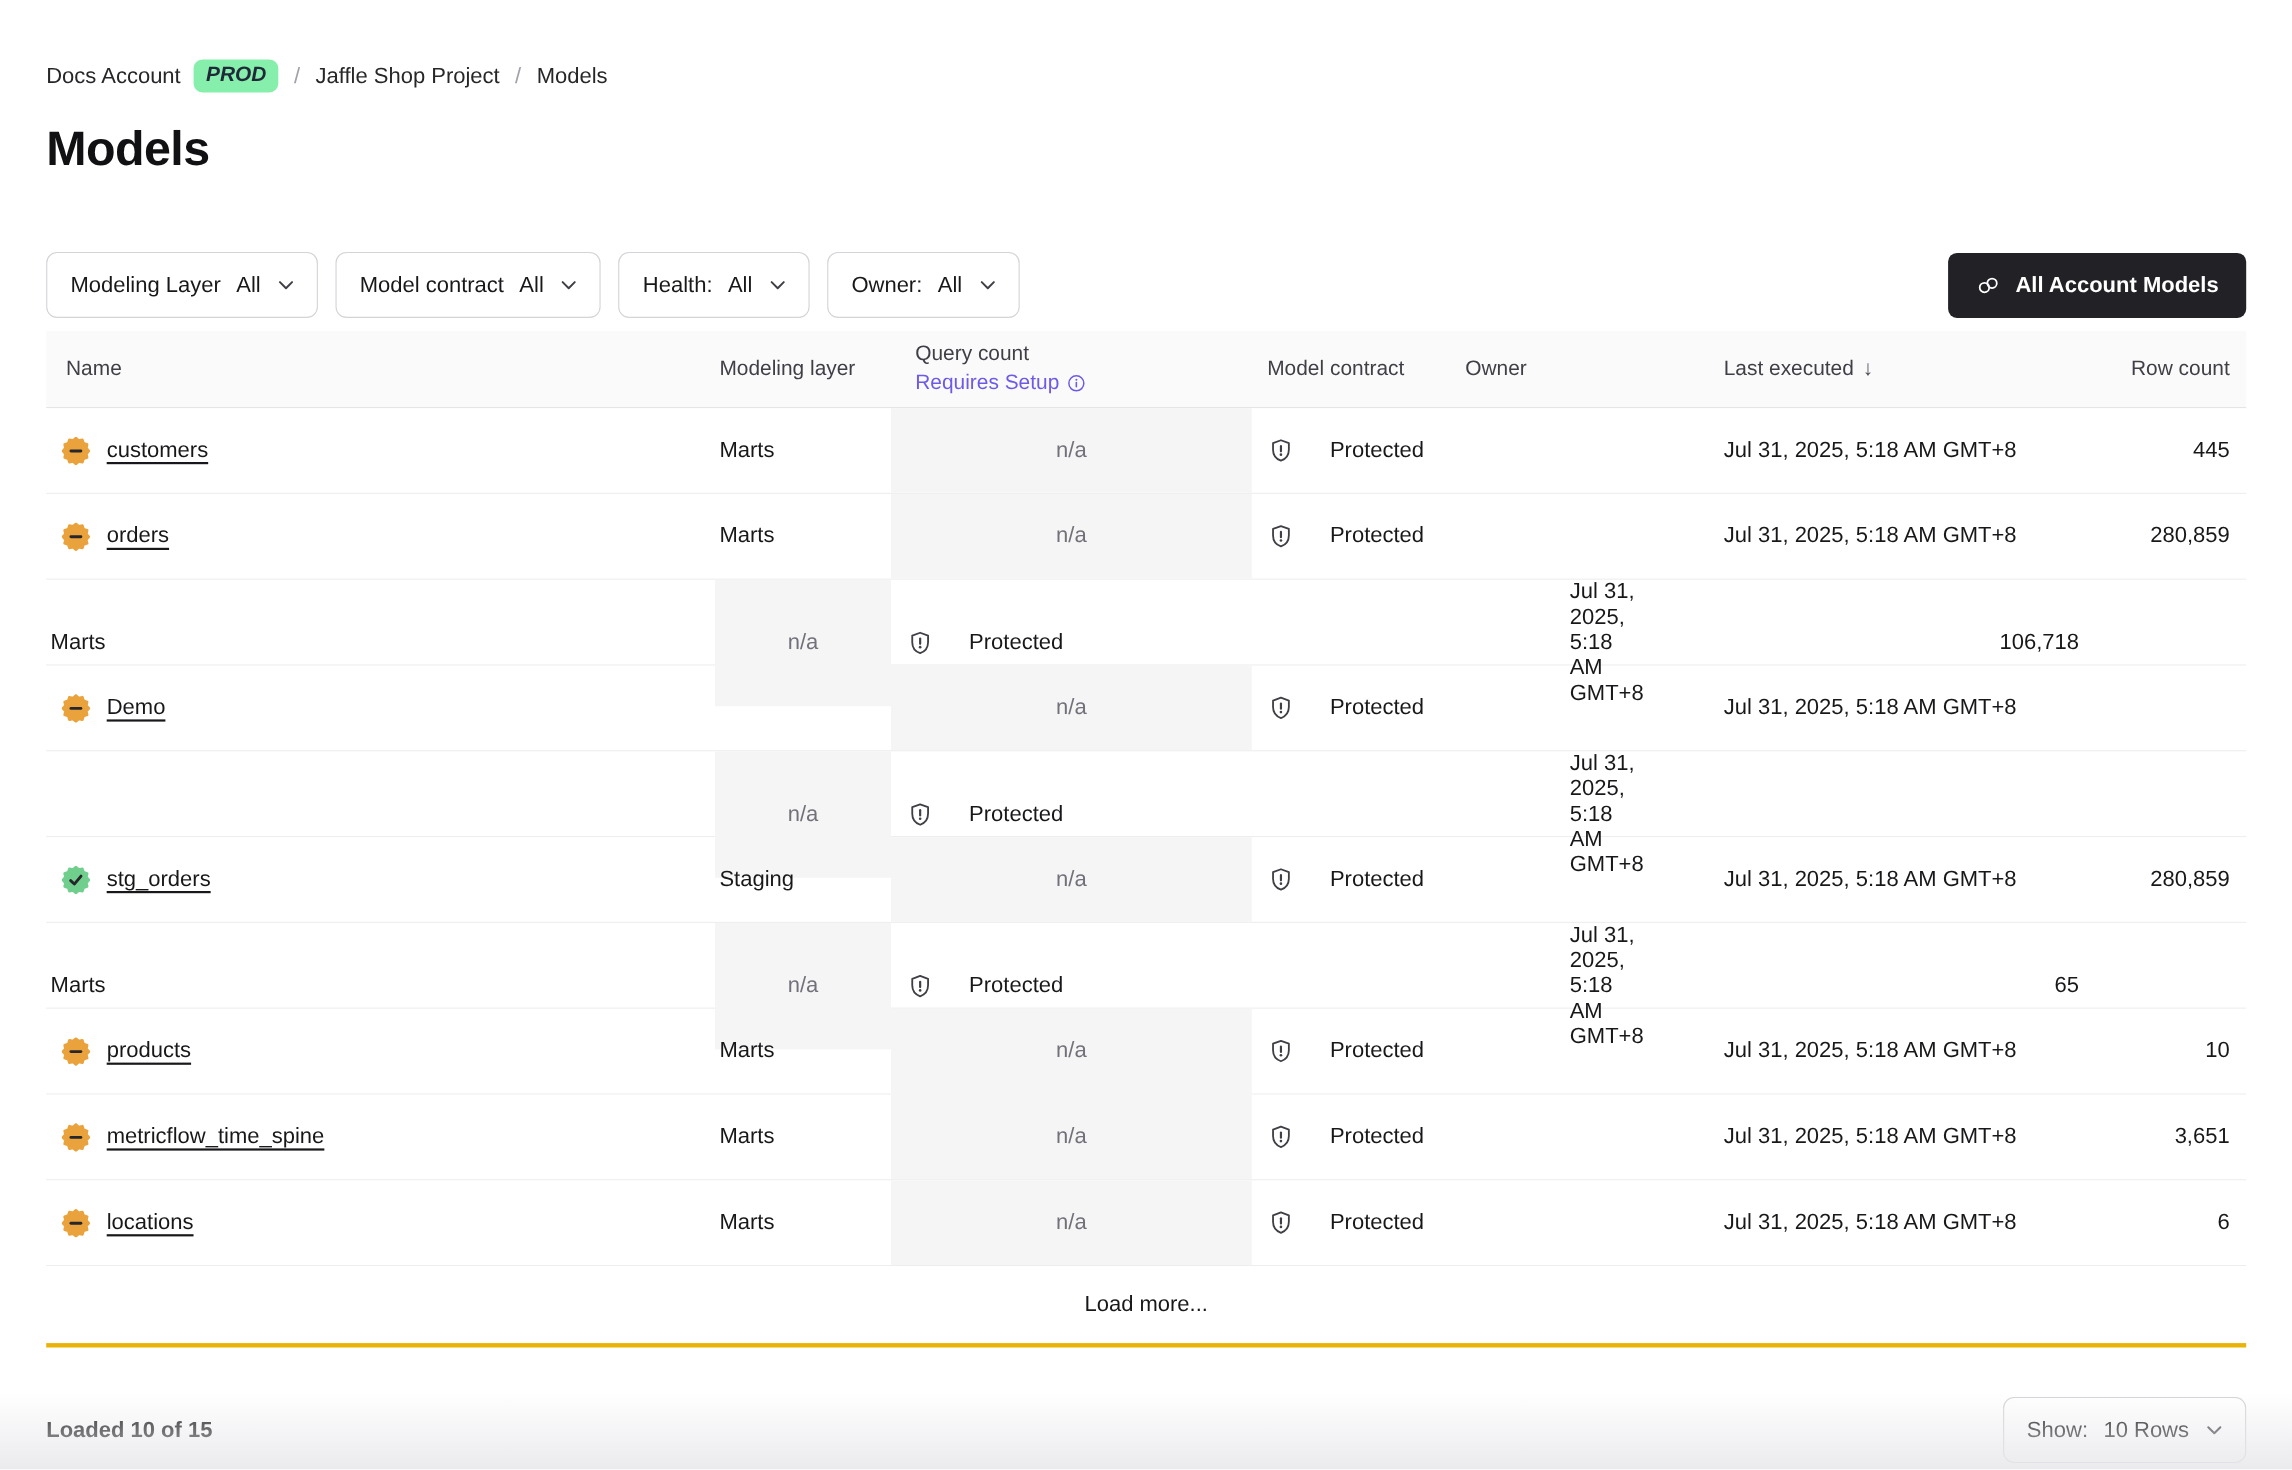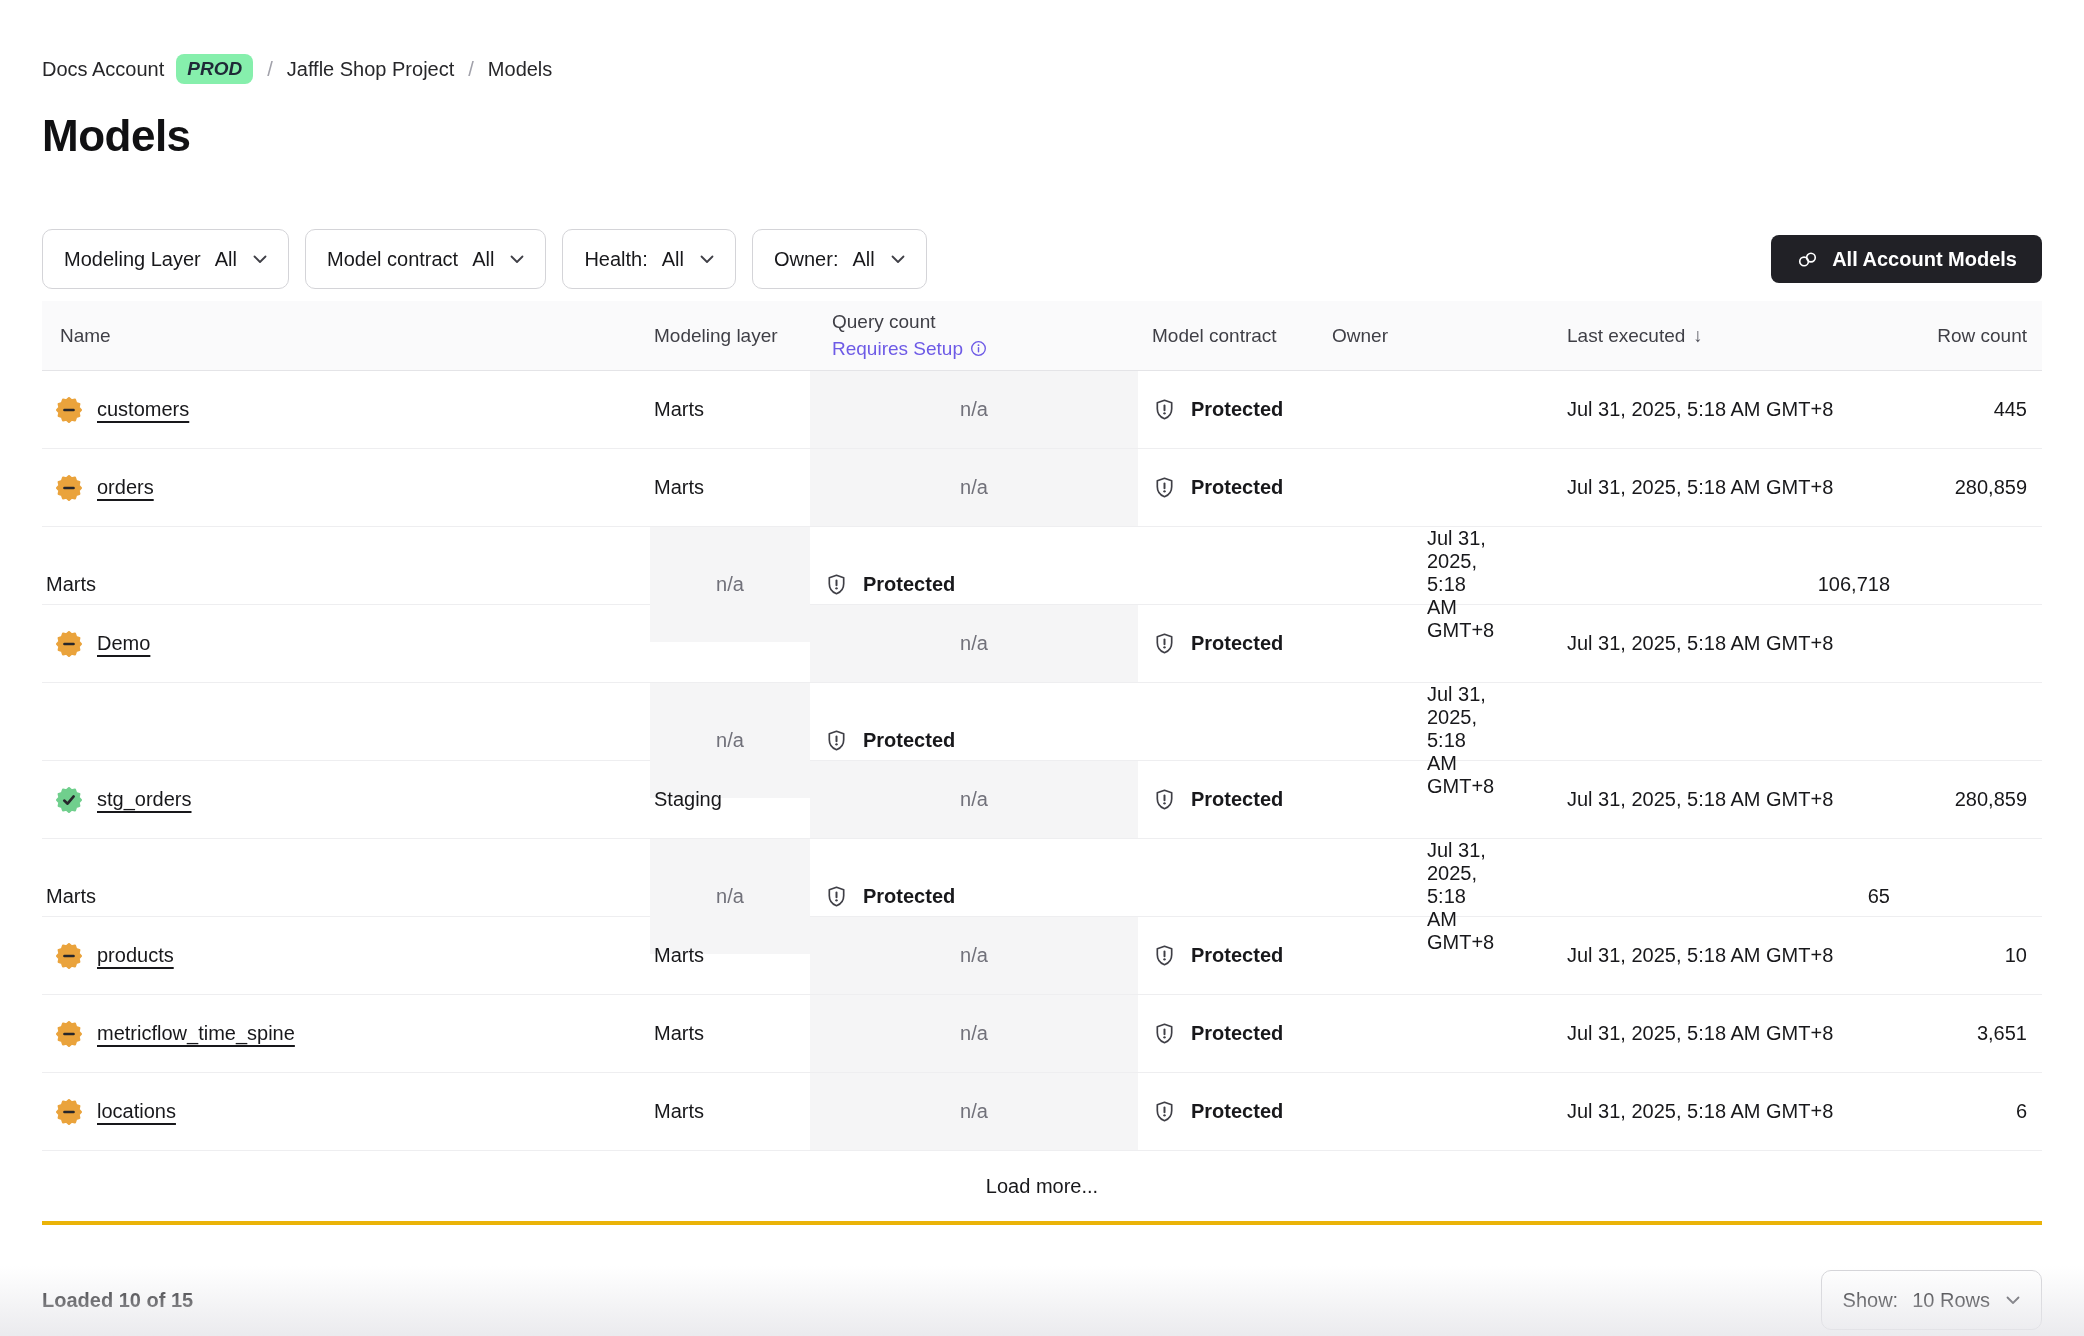--- a/index.html
+++ b/index.html
@@ -30,21 +30,21 @@
     height:60px; padding:0 21px;
     background:#fff; border:1px solid #D4D4D8; border-radius:10px;
     font-family:inherit; font-size:20px; color:#18181B; cursor:pointer;
   }
   .filter-btn .flabel { font-weight:500; }
   .filter-btn .fvalue { font-weight:500; }
   .chev { display:inline-flex; margin-left:2px; }
   .spacer { flex:1; }
   .dark-btn {
     display:inline-flex; align-items:center; gap:13px;
-    height:48px; padding:0 25px;
+    height:59px; padding:0 25px;
     background:#212126; color:#fff; border:none; border-radius:8px;
     font-family:inherit; font-size:20px; font-weight:600; cursor:pointer;
   }
 
   
   .table { margin-top:12px; }
   .grid-cols {
     display:grid;
     grid-template-columns:608px 160px 328px 192px 140px 435px 1fr;
     align-items:center;
@@ -65,21 +65,21 @@
   .th-exec { padding-left:97px; cursor:pointer; }
   .sort-arrow { color:#52525B; margin-left:8px; font-size:19px; }
   .th-rowcount { text-align:right; padding-right:15px; }
 
   .row { height:78px; border-bottom:1px solid #EEEEF0; font-size:20px; color:#18181B; }
   .cell { height:100%; display:flex; align-items:center; }
   .cell-name { gap:15px; padding-left:14px; }
   .name-link { color:#18181B; font-weight:500; text-decoration:underline; text-underline-offset:5px; text-decoration-thickness:1.5px; cursor:pointer;text-align:right; }
   .cell-layer { padding-left:4px; }
   .cell-query { background:#F5F5F6; justify-content:center; color:#71717A; }
-  .cell-contract { gap:14px; padding-left:14px;font-weight:bold; }
+  .cell-contract { gap:32px; padding-left:14px; }
   .cell-owner { padding-left:2px; }
   .cell-exec { padding-left:97px; }
   .cell-rowcount { justify-content:flex-end; padding-right:15px; }
 
   
   .health-icon { display:inline-flex; width:26px; height:26px; }
   .health-icon svg { width:26px; height:26px; }
   .h-warning { color:#EAA33C; }
   .h-success { color:#70CF8D; }
   .h-warning .glyph-check { display:none; }

